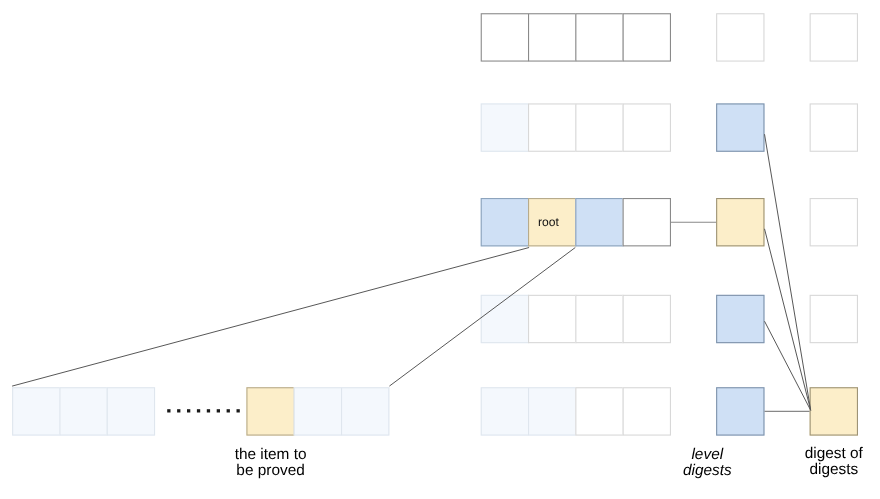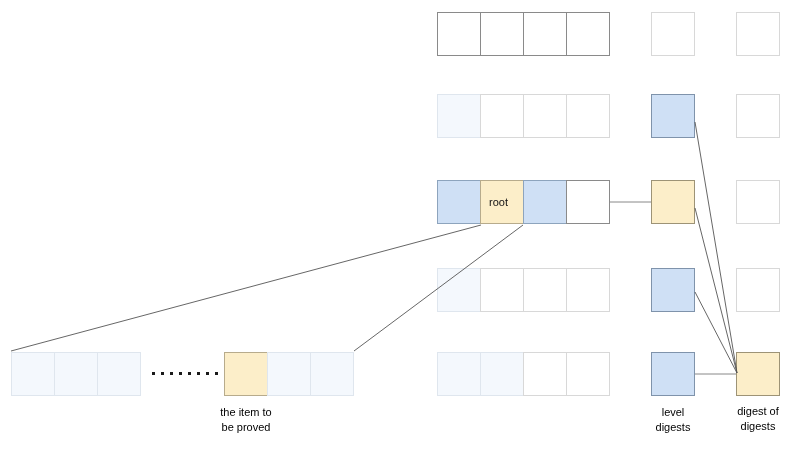--- a/index.html
+++ b/index.html
@@ -55,21 +55,21 @@
   }
   .cell-label {
     position: absolute;
     font-size: 11px;
     color: #111111;
     line-height: 1;
     white-space: nowrap;
   }
   .caption {
     position: absolute;
-    font-size: 11px;
+    font-size: 14px;
     color: #000000;
     line-height: 15px;
     text-align: center;
     white-space: pre-line;
   }
   .ellipsis-dots {
     position: absolute;
     display: flex;
     align-items: center;
     gap: 6px;
@@ -145,21 +145,21 @@
     <i></i>
   </div>
 
   <div class="cell yellow" style="left:224px; top:352px; width:44px; height:44px;"></div>
   <div class="cell pale" style="left:267px; top:352px; width:44px; height:44px;"></div>
   <div class="cell pale" style="left:310px; top:352px; width:44px; height:44px;"></div>
 
   <div class="caption" style="left:196px; top:405px; width:100px;">the item to
 be proved</div>
 
-  <div class="caption" style="left:633px; top:405px; width:80px;">level
+  <div class="caption" style="left:603px; top:405px; width:80px;font-style:italic;">level
 digests</div>
 
   <div class="caption" style="left:718px; top:404px; width:80px;">digest of
 digests</div>
 
   <svg class="overlay" viewBox="0 0 800 454">
     <g stroke="#555555" stroke-width="0.9" fill="none">
 
       <line x1="481" y1="225" x2="11" y2="351"></line>
       <line x1="523" y1="225" x2="354" y2="351"></line>

